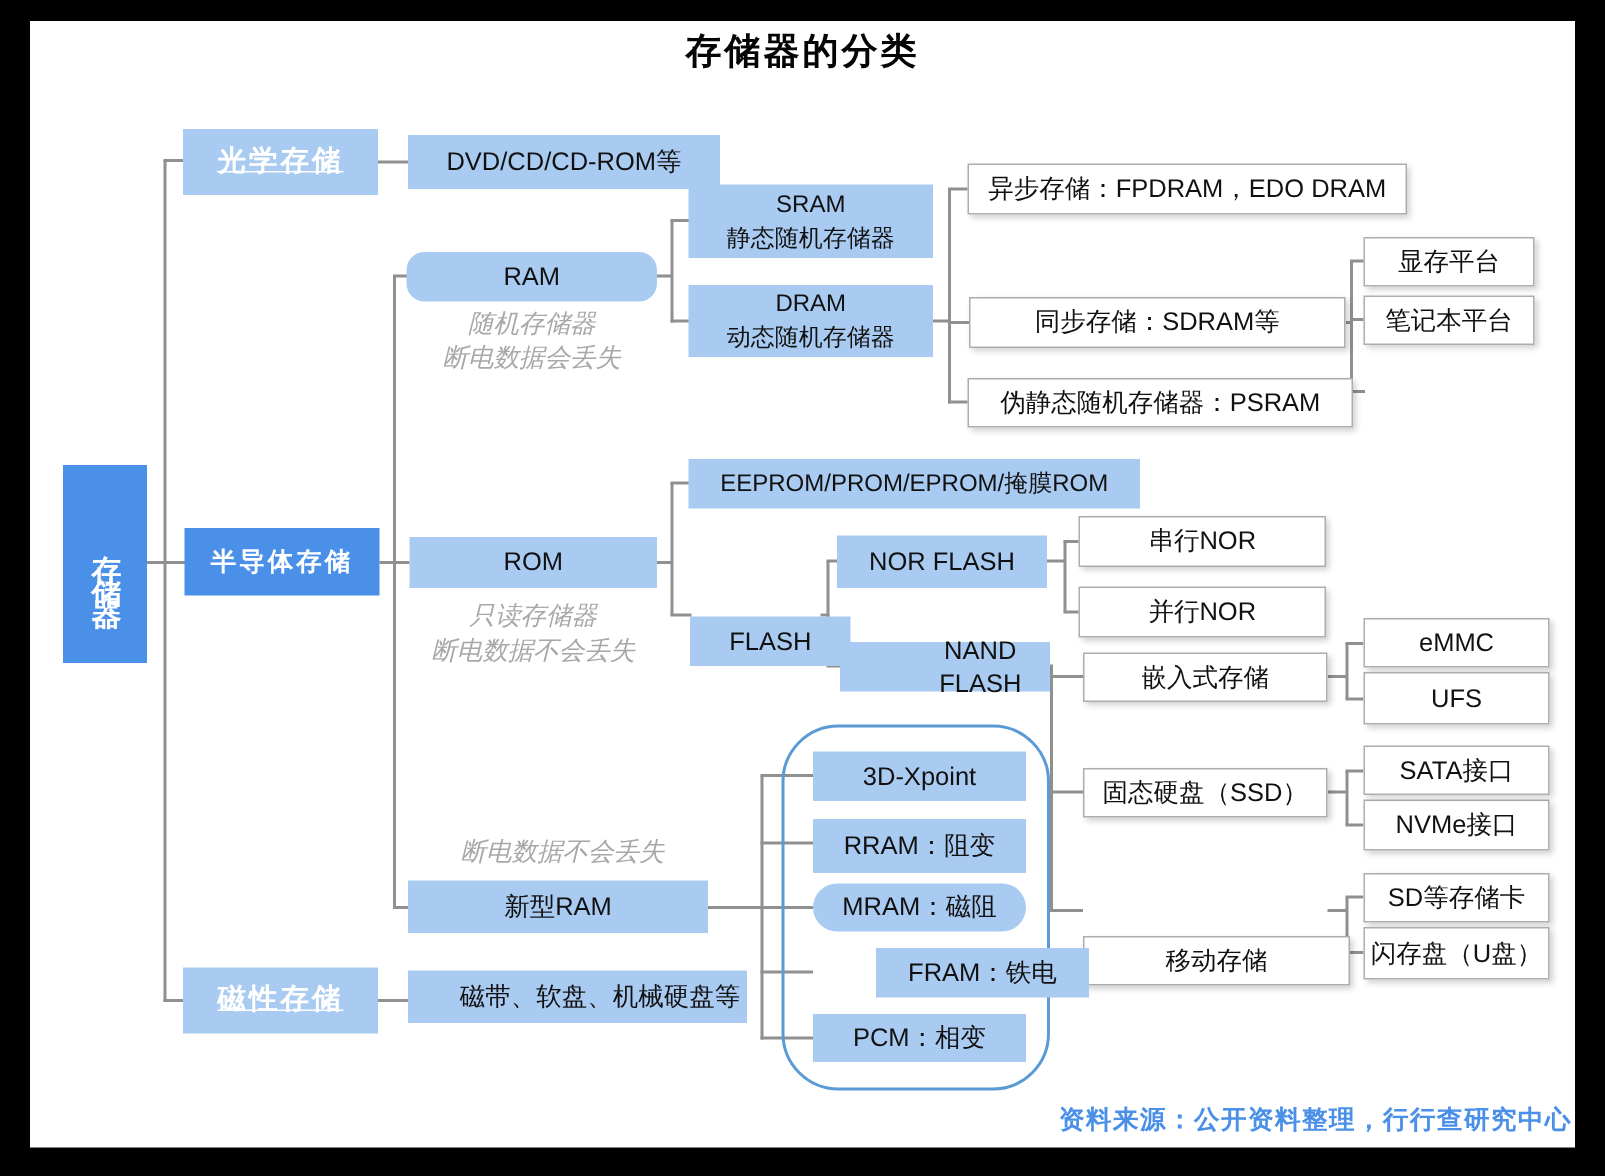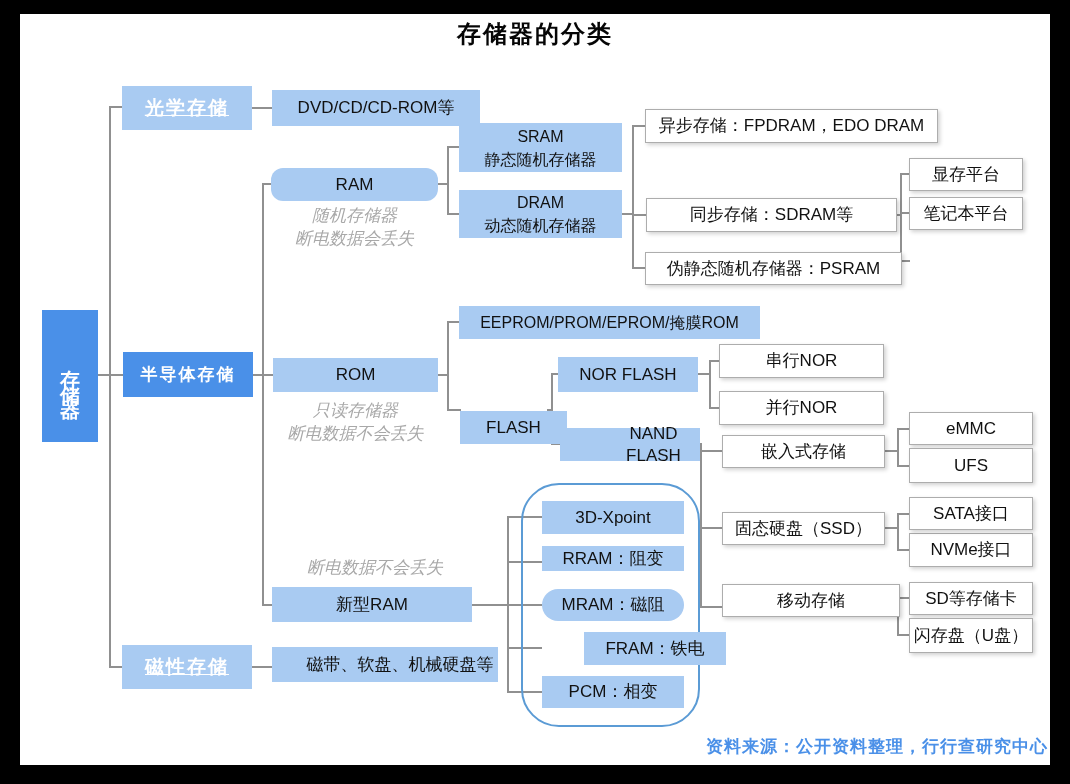--- a/index.html
+++ b/index.html
@@ -156,26 +156,26 @@
   <div class="abs box b-light" style="left:558px;top:357px;width:140px;height:35px;">NOR FLASH</div>
   <div class="abs box b-light" style="left:560px;top:428px;width:140px;height:33px;padding-left:47px;">NAND FLASH</div>
   <div class="abs box b-white" style="left:719px;top:344px;width:165px;height:34px;">串行NOR</div>
   <div class="abs box b-white" style="left:719px;top:391px;width:165px;height:34px;">并行NOR</div>
   <div class="abs box b-white" style="left:722px;top:435px;width:163px;height:33px;">嵌入式存储</div>
   <div class="abs box b-white" style="left:909px;top:412px;width:124px;height:33px;">eMMC</div>
   <div class="abs box b-white" style="left:909px;top:448px;width:124px;height:35px;">UFS</div>
   <div class="abs box b-white" style="left:722px;top:512px;width:163px;height:33px;">固态硬盘（SSD）</div>
   <div class="abs box b-white" style="left:909px;top:533px;width:124px;height:34px;">NVMe接口</div>
   <div class="abs box b-white" style="left:909px;top:497px;width:124px;height:33px;">SATA接口</div>
-  <div class="abs box b-white" style="left:722px;top:584px;width:178px;height:33px;">移动存储</div>
+  <div class="abs box b-white" style="left:722px;top:624px;width:178px;height:33px;">移动存储</div>
   <div class="abs box b-white" style="left:909px;top:582px;width:124px;height:33px;">SD等存储卡</div>
   <div class="abs box b-white" style="left:909px;top:618px;width:124px;height:35px;">闪存盘（U盘）</div>
 
   <div class="abs note" style="left:280px;top:556px;width:190px;">断电数据不会丢失</div>
   <div class="abs box b-light" style="left:272px;top:587px;width:200px;height:35px;">新型RAM</div>
   <div class="abs box b-light" style="left:542px;top:501px;width:142px;height:33px;">3D-Xpoint</div>
-  <div class="abs box b-light" style="left:542px;top:546px;width:142px;height:25px;">RRAM：阻变</div>
+  <div class="abs box b-light" style="left:542px;top:546px;width:142px;height:36px;">RRAM：阻变</div>
   <div class="abs box b-light" style="left:542px;top:589px;width:142px;height:32px;border-radius:16px;">MRAM：磁阻</div>
   <div class="abs box b-light" style="left:542px;top:632px;width:142px;height:33px;margin-left:42px;">FRAM：铁电</div>
   <div class="abs box b-light" style="left:542px;top:676px;width:142px;height:32px;">PCM：相变</div>
 
   <div id="footer" class="abs">资料来源：公开资料整理，行行查研究中心</div>
 </div>
 
 </body></html>

